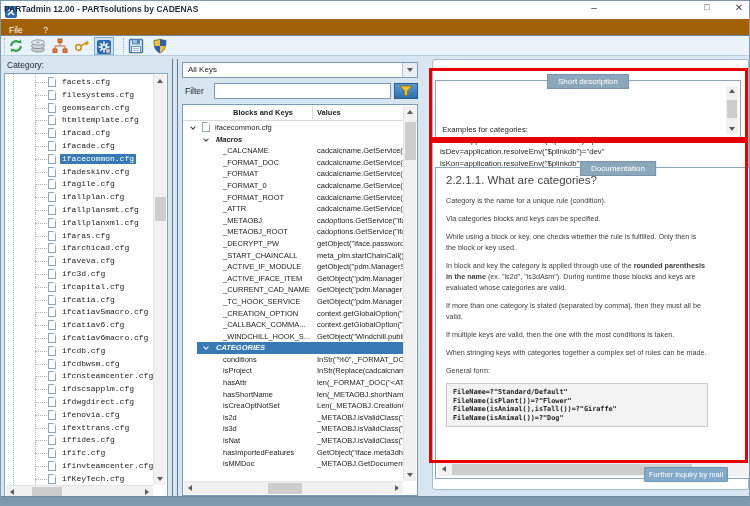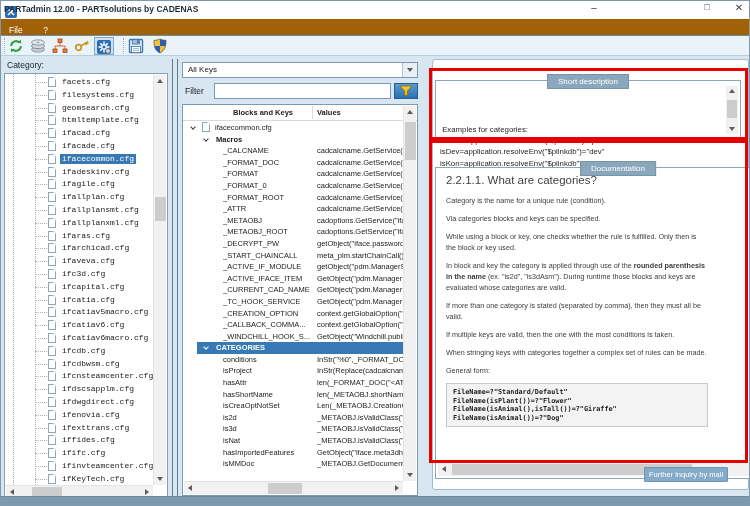--- a/index.html
+++ b/index.html
@@ -66,21 +66,21 @@
   .trows { position:absolute; left:0; top:17px; right:14px; bottom:14px; overflow:hidden; }
   .trow { position:relative; height:11.6px; font-size:7.5px; line-height:11.6px; white-space:nowrap; }
   .chev { display:inline-block; width:4px; height:4px; border-left:1.2px solid #3c3c3c; border-bottom:1.2px solid #3c3c3c; transform:rotate(-45deg); }
   .trow .chev { display:none; position:absolute; top:3px; }
   .trow.file .chev { display:block; left:8px; }
   .trow.group .chev { display:block; left:21px; }
   .trow .docicon { display:none; }
   .trow.file .docicon { display:block; left:19px; top:0; }
   .kcell { position:absolute; left:40px; overflow:hidden; }
   .trow.file .kcell { left:32px; }
-  .trow.group .kcell { left:33px; font-weight:bold; }
+  .trow.group .kcell { left:33px; font-weight:bold;font-style:italic; }
   .vcell { position:absolute; left:134px; width:88px; overflow:hidden; }
   .trow.selected { background:linear-gradient(#3679b5,#3679b5) 14px 0/calc(100% - 14px) 100% no-repeat; }
   .trow.selected .kcell { color:#fff; }
   .trow.selected .chev { border-color:#fff; }
   .tbl-vsb { right:1px; top:1px; bottom:14px; border-left:1px solid #e4e4e4; }
   .tbl-hsb { left:1px; right:14px; bottom:1px; border-top:1px solid #e4e4e4; }
   
   .rightbox { position:absolute; left:431px; top:58px; width:317px; height:431px; background:#fff; border:1px solid #a3bccd; border-radius:3px; }
   .groupbox { position:absolute; border:1px solid #8aa6bb; background:#fff; }
   .grouplabel { position:absolute; top:-7px; left:50%; transform:translateX(-50%); background:#8ba7bc; color:#fff; font-size:8px; line-height:11px; padding:1px 10px; border:1px solid #7694aa; white-space:nowrap; }

